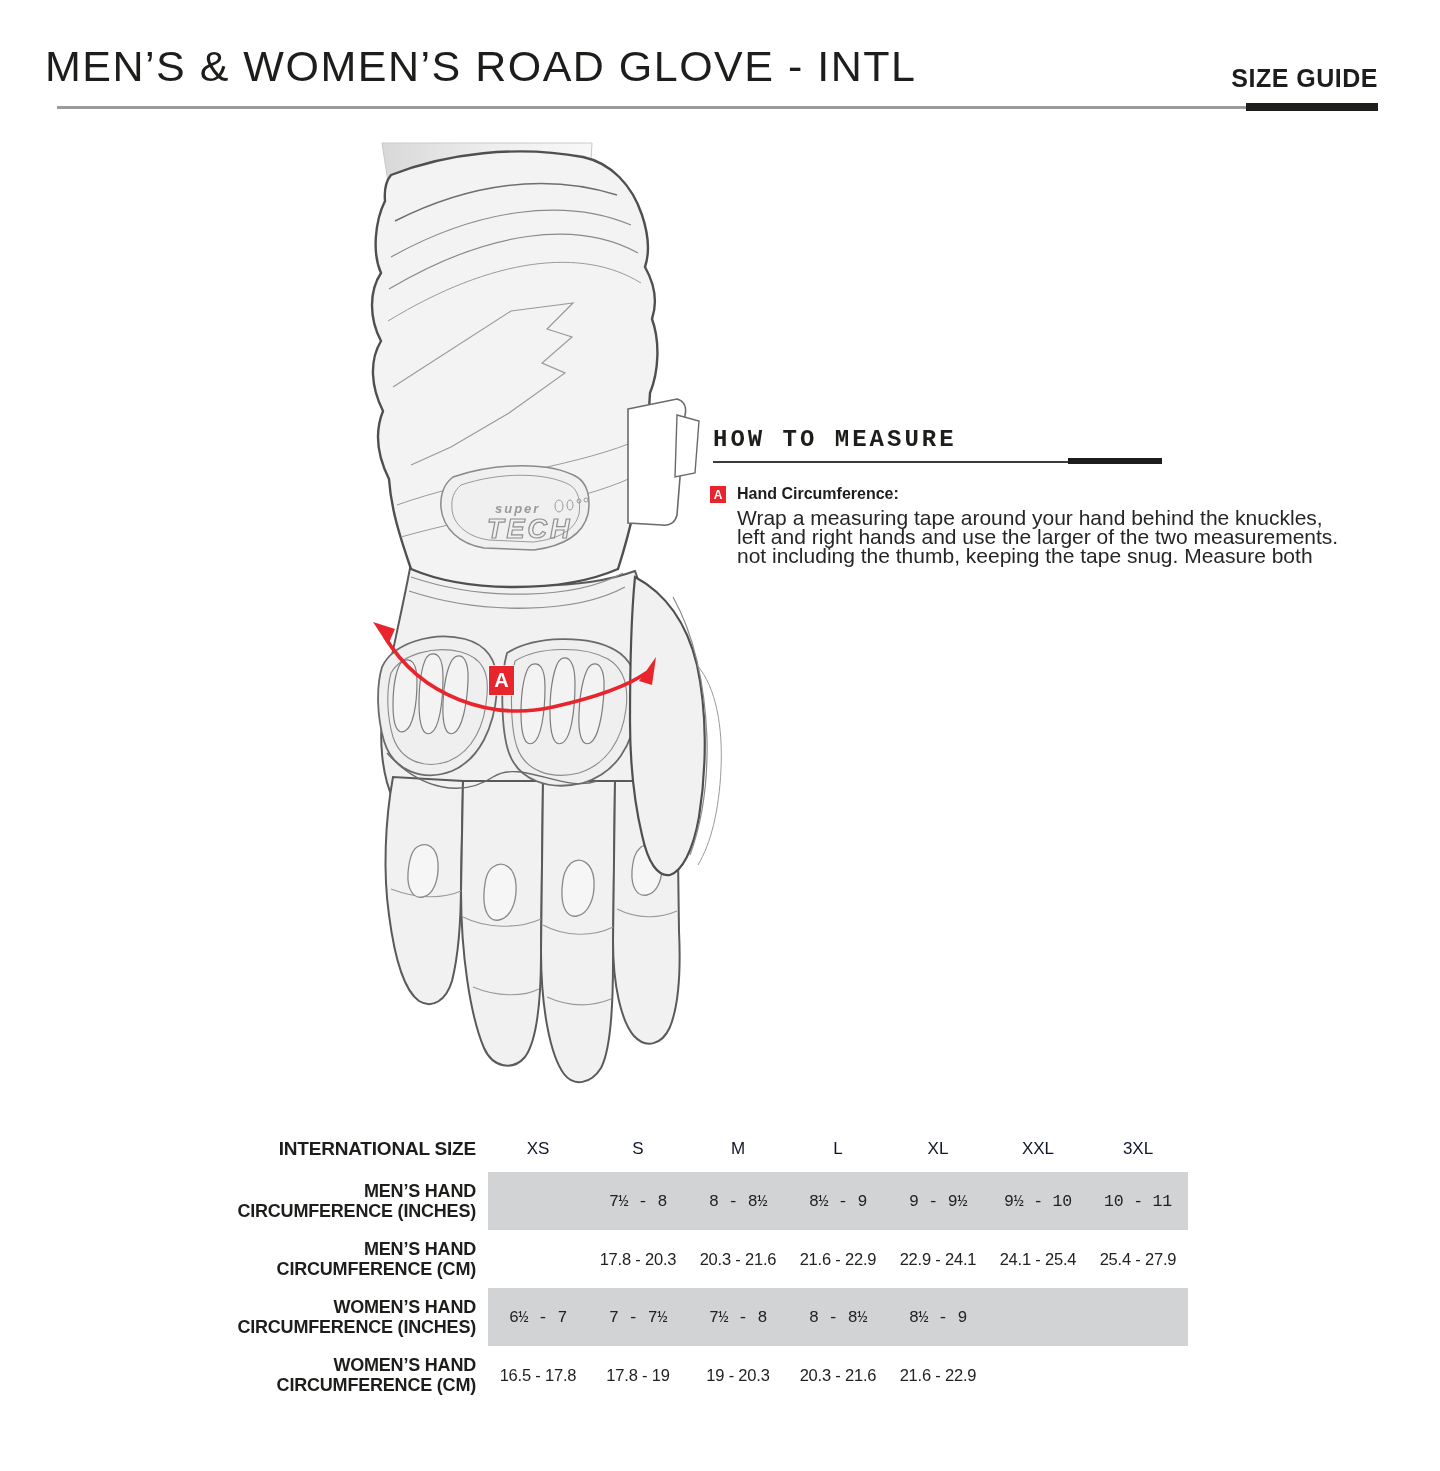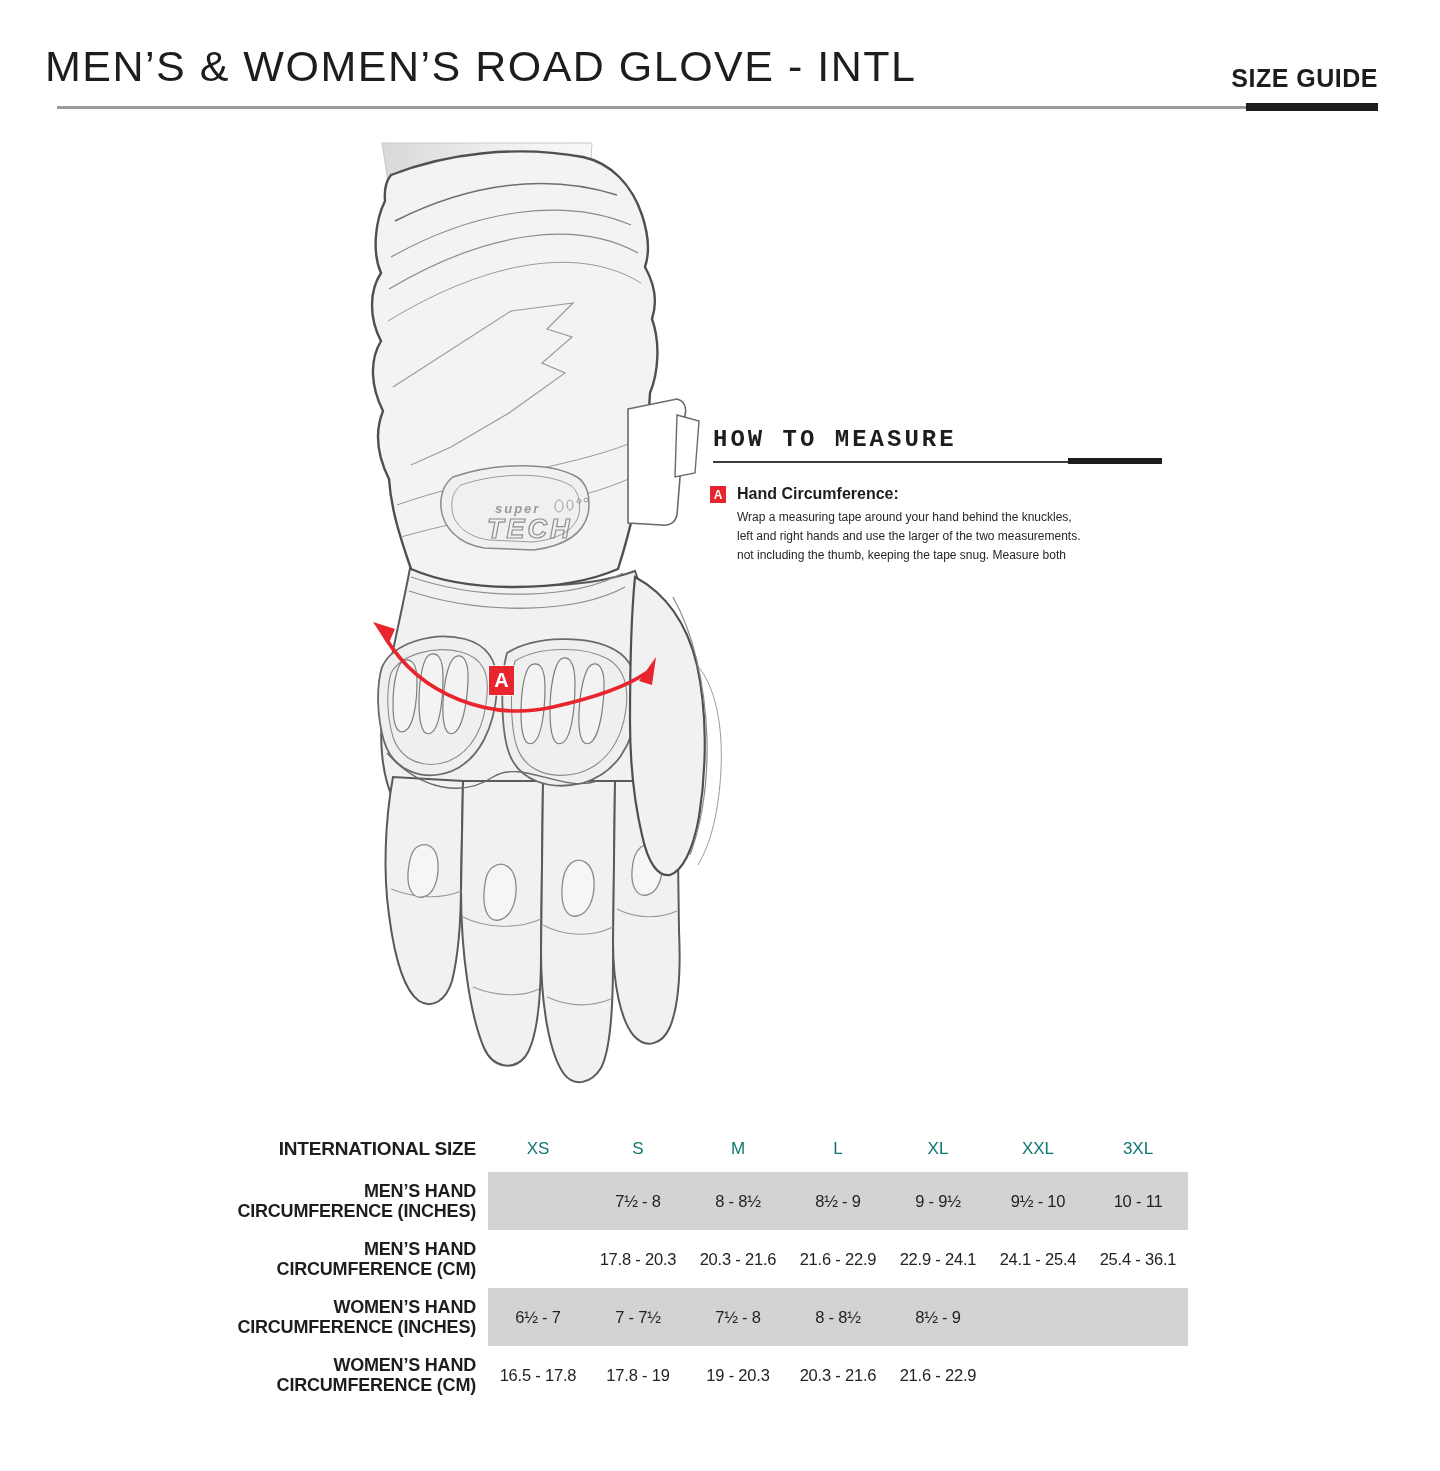--- a/index.html
+++ b/index.html
@@ -38,21 +38,21 @@
   .measure-rule{left:713px;top:461px;width:449px;height:2px;background:#3c3c3c;}
   .measure-rule-dark{left:1068px;top:458px;width:94px;height:6px;background:#1d1d1b;}
   .measure-chip{
     left:710px;top:486px;width:16px;height:17px;background:var(--accent);
     color:#fff;font-size:12px;font-weight:700;
     display:flex;align-items:center;justify-content:center;
   }
   .measure-item-title{
     left:737px;top:485px;font-size:16px;font-weight:700;color:#1d1d1b;white-space:nowrap;text-align:right;
   }
-  .measure-body{left:737px;top:508px;font-size:12px;line-height:19px;color:#262626;white-space:nowrap;}
+  .measure-body{left:737px;top:508px;font-size:21px;line-height:19px;color:#262626;white-space:nowrap;}
 
   
   .glove-chip{
     left:489px;top:666px;width:25px;height:29px;background:var(--accent);
     color:#fff;font-size:20px;font-weight:700;
     display:flex;align-items:center;justify-content:center;
     box-shadow:0 0 0 1px rgba(255,255,255,0.6);
   }
 
   
@@ -62,23 +62,23 @@
     grid-template-columns:488px repeat(7,100px);
     grid-template-rows:47px 58px 58px 58px 58px;
   }
   .cell{display:flex;align-items:center;justify-content:center;}
   .lbl{
     flex-direction:column;align-items:flex-end;justify-content:center;
     text-align:right;padding-right:12px;
     font-weight:700;font-size:18px;line-height:20px;letter-spacing:-0.2px;color:#1d1d1b;
   }
   .lbl.head{font-size:19px;}
-  .colhead{font-size:17px;color:#0f766e;letter-spacing:0;}
+  .colhead{font-size:17px;color:#0f172a;letter-spacing:0;}
   .val{font-size:16.5px;color:#222;letter-spacing:-0.2px;white-space:nowrap;}
-  .shade{background:var(--shade);}
+  .shade{background:var(--shade);font-family:Liberation Mono, monospace;}
 
   svg text{font-family:"Liberation Sans", sans-serif;}
 </style>
 </head>
 <body>
 
 <div class="abs page-title">MEN’S &amp; WOMEN’S ROAD GLOVE - INTL</div>
 <div class="abs size-guide">SIZE GUIDE</div>
 <div class="abs header-rule"></div>
 <div class="abs header-rule-dark"></div>
@@ -219,21 +219,21 @@
   <div class="cell lbl">
     <div>MEN’S HAND</div>
     <div>CIRCUMFERENCE (CM)</div>
   </div>
   <div class="cell val"></div>
   <div class="cell val">17.8 - 20.3</div>
   <div class="cell val">20.3 - 21.6</div>
   <div class="cell val">21.6 - 22.9</div>
   <div class="cell val">22.9 - 24.1</div>
   <div class="cell val">24.1 - 25.4</div>
-  <div class="cell val">25.4 - 36.1</div>
+  <div class="cell val">25.4 - 27.9</div>
 
   <div class="cell lbl">
     <div>WOMEN’S HAND</div>
     <div>CIRCUMFERENCE (INCHES)</div>
   </div>
   <div class="cell val shade">6½ - 7</div>
   <div class="cell val shade">7 - 7½</div>
   <div class="cell val shade">7½ - 8</div>
   <div class="cell val shade">8 - 8½</div>
   <div class="cell val shade">8½ - 9</div>

